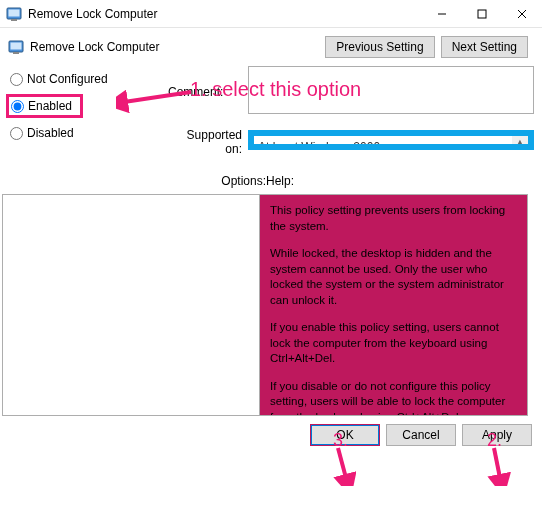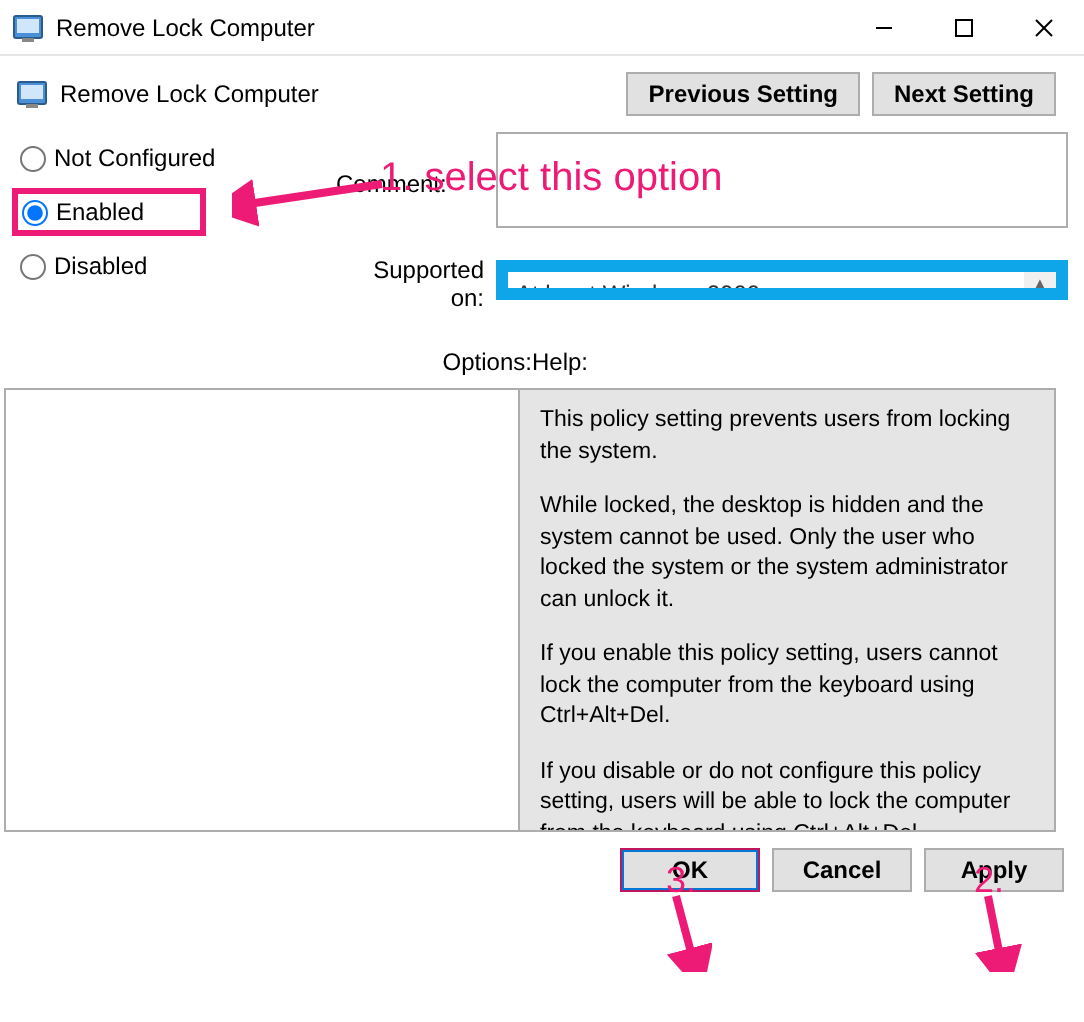--- a/index.html
+++ b/index.html
@@ -56,21 +56,20 @@
     margin-right: 6px;
   }
   button.std {
     background: #e1e1e1;
     border: 1px solid #adadad;
     font-size: 12px;
     font-family: inherit;
     padding: 3px 10px;
     cursor: pointer;
     min-width: 72px;
-    font-weight: bold;
   }
   button.default {
     border: 1px solid #be185d;
     outline: 1px solid #0078d7;
     outline-offset: -2px;
   }
   .config-area {
     display: flex;
     padding: 2px 8px 0 8px;
   }
@@ -80,21 +79,21 @@
   }
   .radio-item {
     display: flex;
     align-items: center;
     margin: 2px 0 8px 2px;
     font-size: 12px;
   }
   .radio-item input { margin: 0 4px 0 0; }
   .radio-highlight {
     border: 3px solid #ed1b76;
-    padding: 2px 28px 2px 2px;
+    padding: 2px 8px 2px 2px;
     margin-left: -2px;
     display: inline-flex;
     align-items: flex-end;
   }
   .right-col {
     flex: 1;
   }
   .field-row {
     display: flex;
     align-items: center;
@@ -167,21 +166,21 @@
     margin-left: 2px;
     width: 258px;
     border: 1px solid #adadad;
     border-right: 1px solid #adadad;
     background: #fff;
   }
   .help-pane {
     flex: 1;
     border: 1px solid #adadad;
     border-left: none;
-    background: #e5e5e5;
+    background: #be185d;
     font-size: 11.5px;
     line-height: 1.35;
     padding: 8px 10px;
     overflow: hidden;
     margin-right: 14px;
   }
   .help-pane p { margin: 0 0 12px 0; }
   .footer {
     display: flex;
     justify-content: flex-end;

